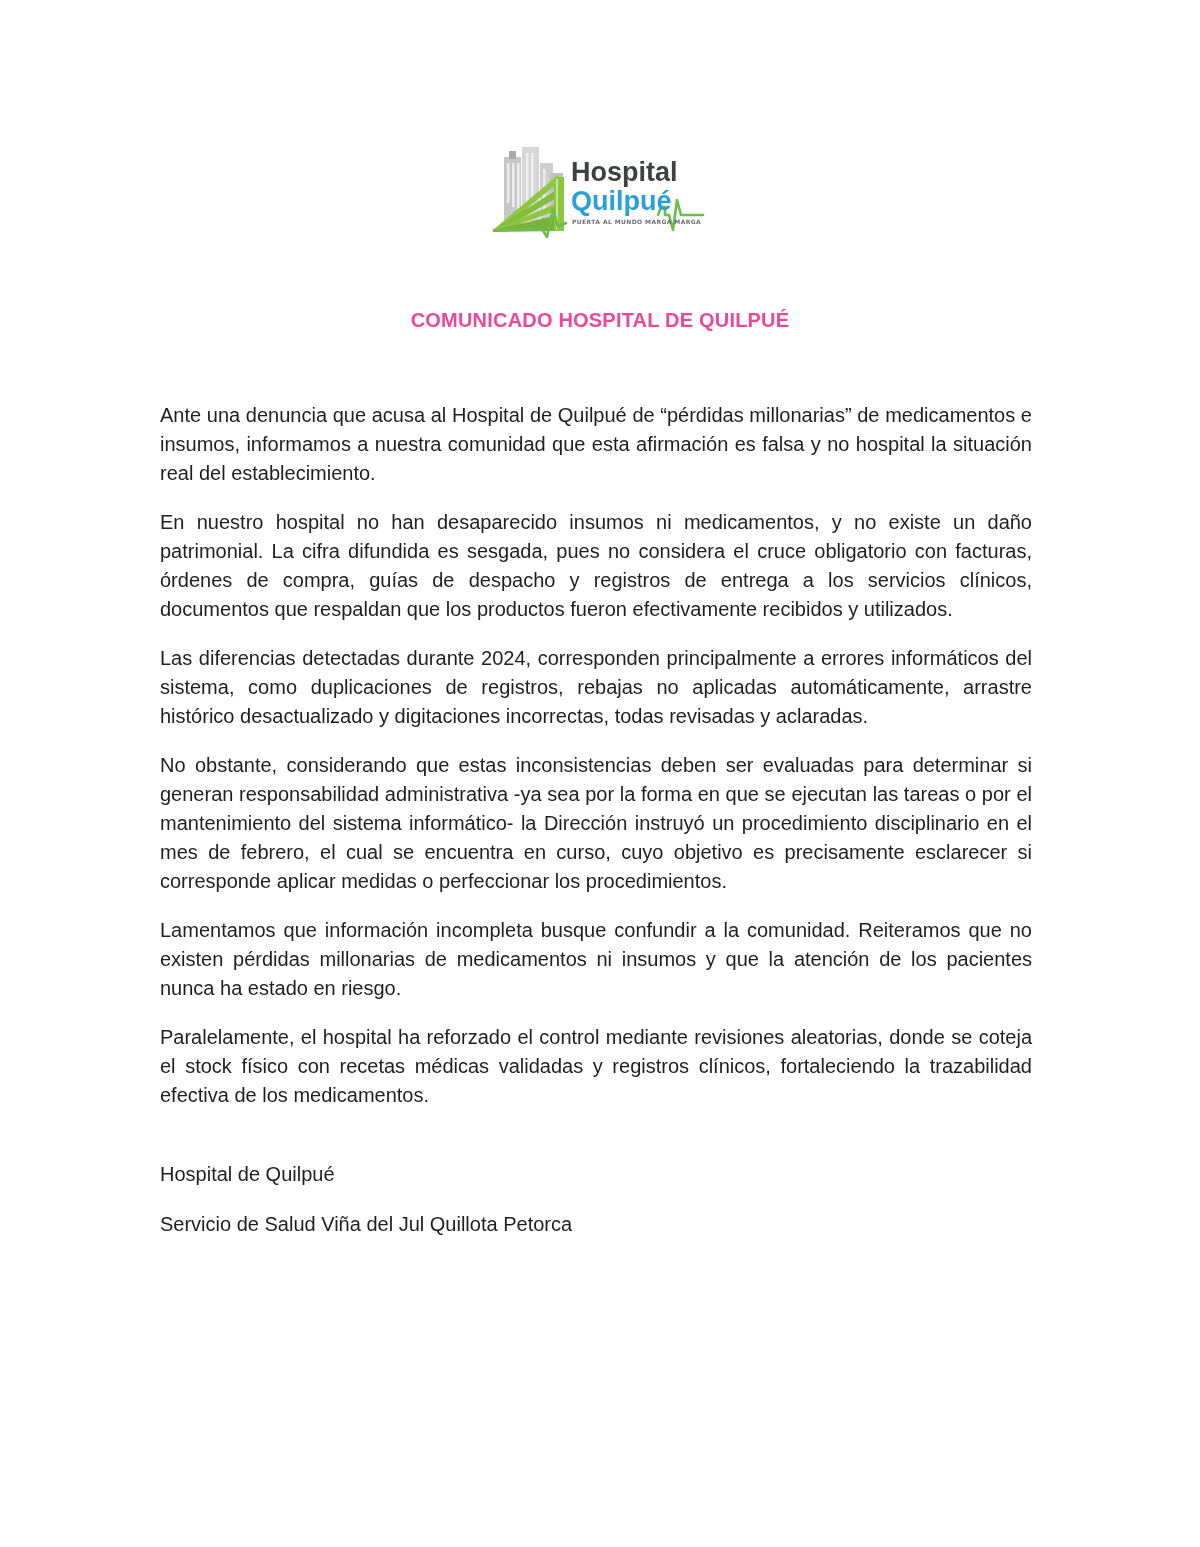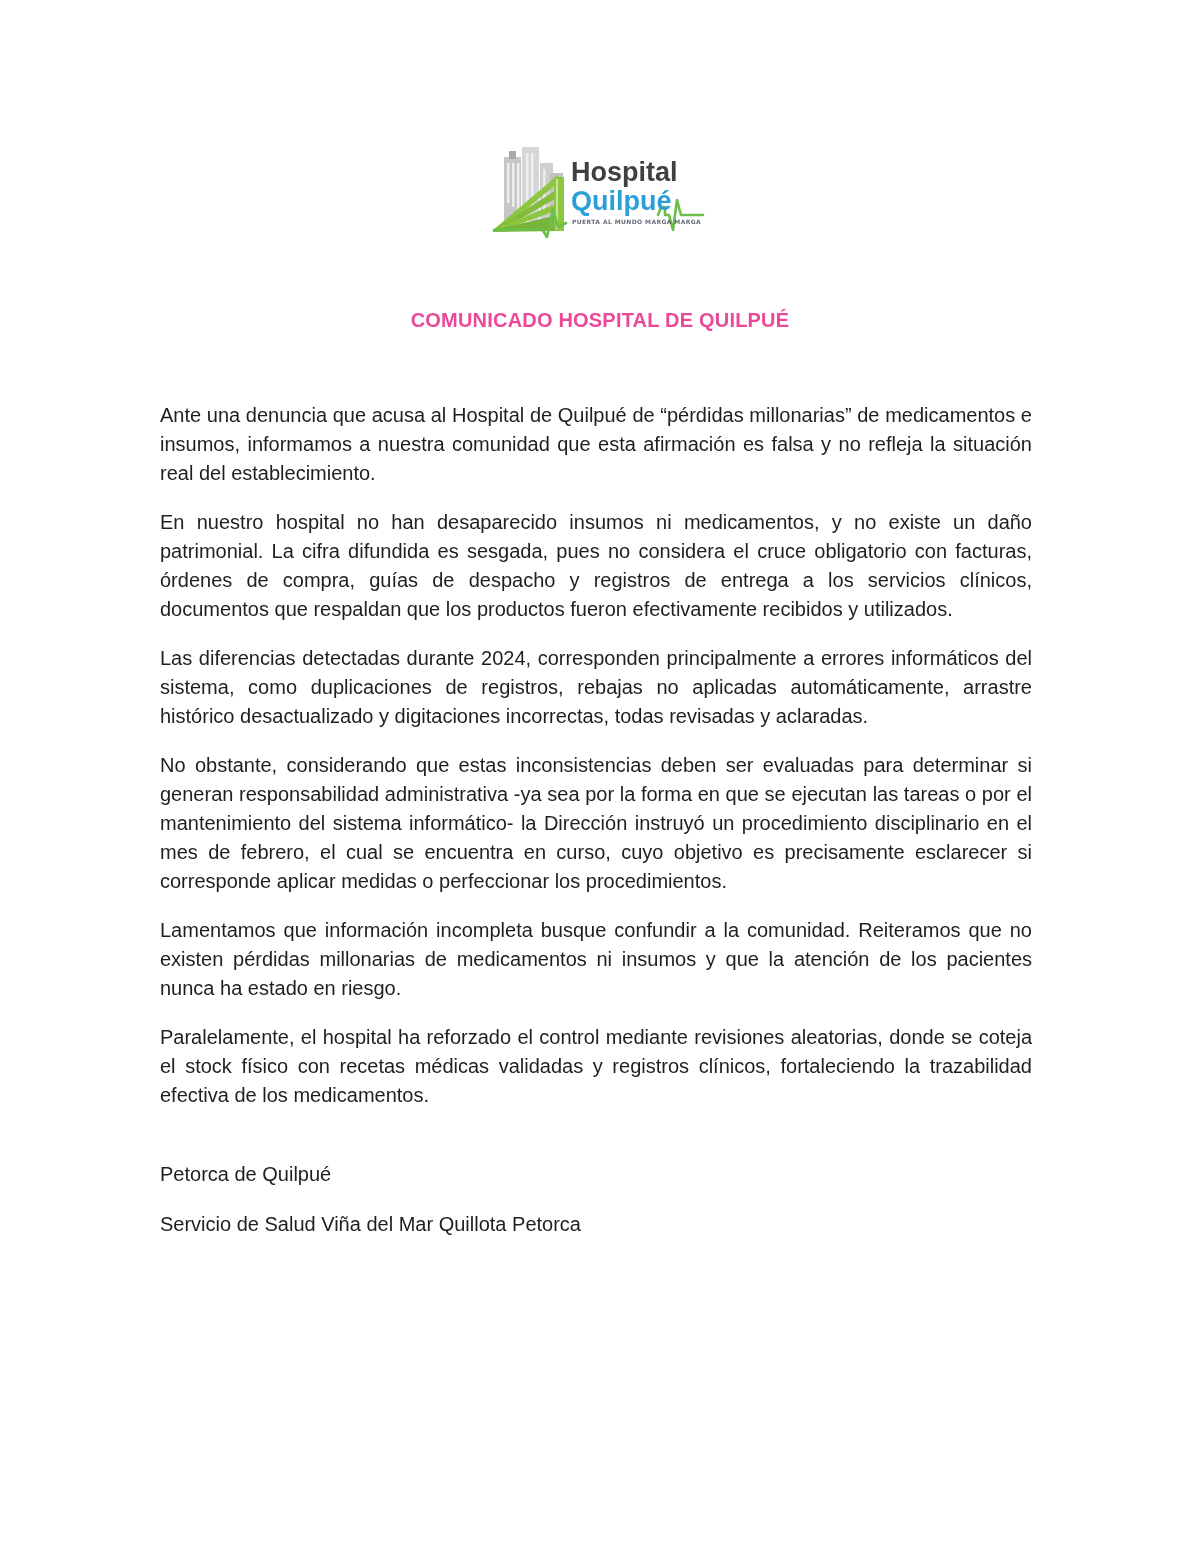--- a/index.html
+++ b/index.html
@@ -119,26 +119,26 @@
 
       <text x="79" y="38" class="logo-word-1">Hospital</text>
       <text x="79" y="67" class="logo-word-2">Quilpué</text>
       <text x="80" y="81" class="logo-tagline-text">PUERTA AL MUNDO MARGA MARGA</text>
     </svg>
   </div>
 
   <div class="doc-title">COMUNICADO HOSPITAL DE QUILPUÉ</div>
 
   <div class="content">
-    <p>Ante una denuncia que acusa al Hospital de Quilpué de “pérdidas millonarias” de medicamentos e insumos, informamos a nuestra comunidad que esta afirmación es falsa y no refleja la situación real del establecimiento.</p>
+    <p>Ante una denuncia que acusa al Hospital de Quilpué de “pérdidas millonarias” de medicamentos e insumos, informamos a nuestra comunidad que esta afirmación es falsa y no hospital la situación real del establecimiento.</p>
     <p>En nuestro hospital no han desaparecido insumos ni medicamentos, y no existe un daño patrimonial. La cifra difundida es sesgada, pues no considera el cruce obligatorio con facturas, órdenes de compra, guías de despacho y registros de entrega a los servicios clínicos, documentos que respaldan que los productos fueron efectivamente recibidos y utilizados.</p>
     <p>Las diferencias detectadas durante 2024, corresponden principalmente a errores informáticos del sistema, como duplicaciones de registros, rebajas no aplicadas automáticamente, arrastre histórico desactualizado y digitaciones incorrectas, todas revisadas y aclaradas.</p>
     <p>No obstante, considerando que estas inconsistencias deben ser evaluadas para determinar si generan responsabilidad administrativa -ya sea por la forma en que se ejecutan las tareas o por el mantenimiento del sistema informático- la Dirección instruyó un procedimiento disciplinario en el mes de febrero, el cual se encuentra en curso, cuyo objetivo es precisamente esclarecer si corresponde aplicar medidas o perfeccionar los procedimientos.</p>
     <p>Lamentamos que información incompleta busque confundir a la comunidad. Reiteramos que no existen pérdidas millonarias de medicamentos ni insumos y que la atención de los pacientes nunca ha estado en riesgo.</p>
     <p>Paralelamente, el hospital ha reforzado el control mediante revisiones aleatorias, donde se coteja el stock físico con recetas médicas validadas y registros clínicos, fortaleciendo la trazabilidad efectiva de los medicamentos.</p>
 
     <div class="signature">
-      <p>Petorca de Quilpué</p>
-      <p>Servicio de Salud Viña del Mar Quillota Petorca</p>
+      <p>Hospital de Quilpué</p>
+      <p>Servicio de Salud Viña del Jul Quillota Petorca</p>
     </div>
   </div>
 
 </div>
 
 </body></html>

